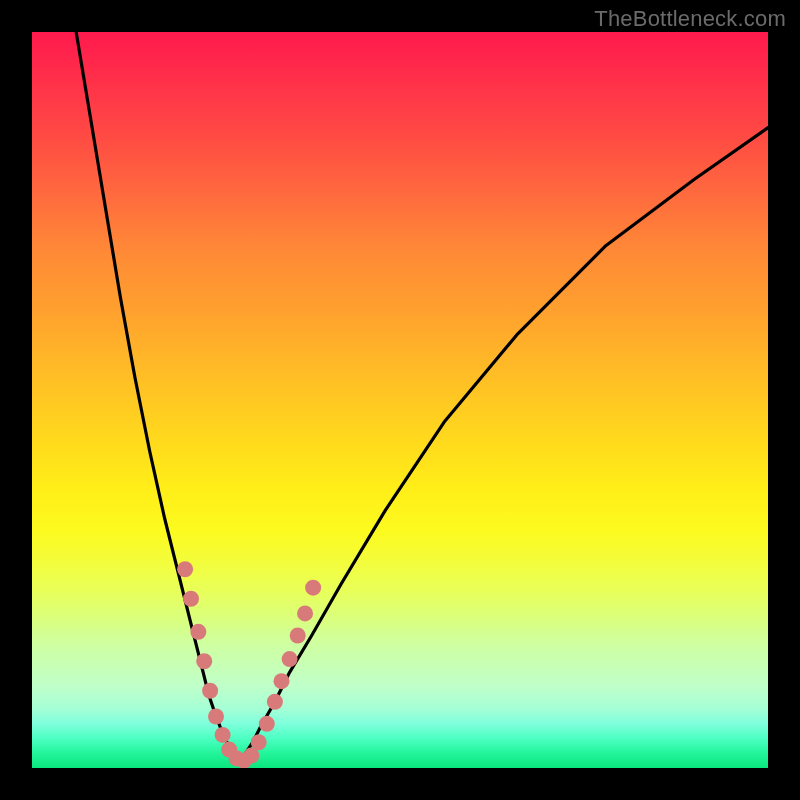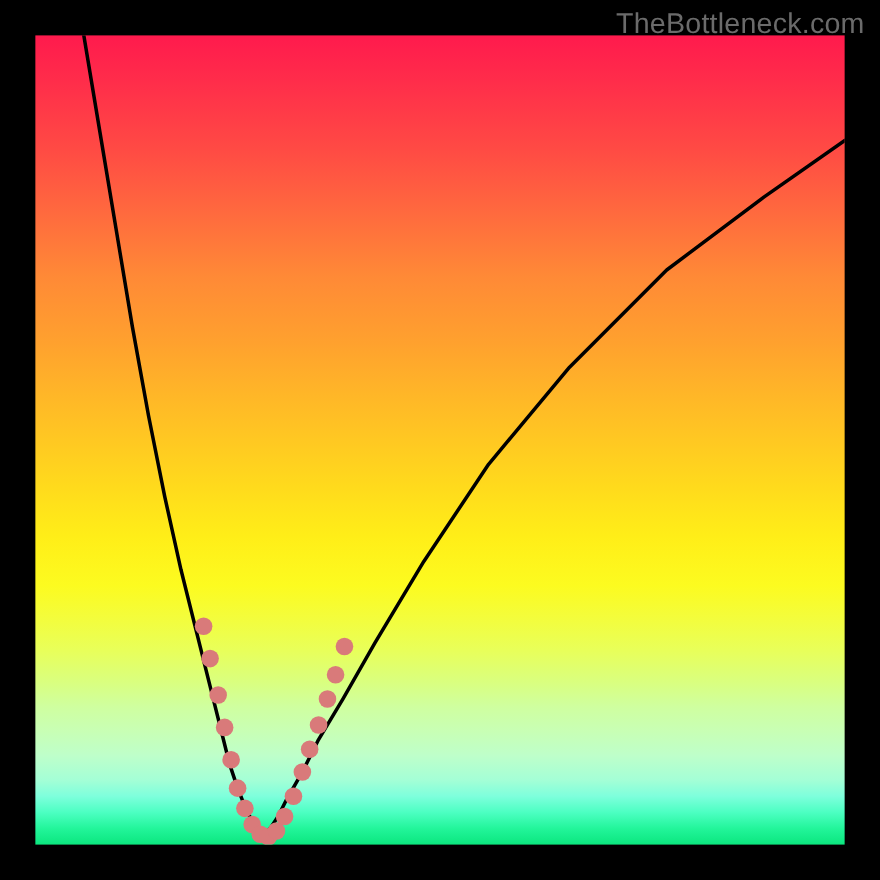--- a/index.html
+++ b/index.html
@@ -58,21 +58,21 @@
   }
   svg.curves {
     position: absolute;
     inset: 0;
   }
   .attribution {
     position: absolute;
     top: 6px;
     right: 14px;
     color: #6b6b6b;
-    font-size: 26px;
+    font-size: 22px;
     letter-spacing: 0.2px;
   }
 </style>
 </head>
 <body>
 
 <div class="frame">
   <div class="plot-area">
     <div class="gradient"></div>
     <svg class="curves" viewBox="0 0 736 736" preserveAspectRatio="none">

